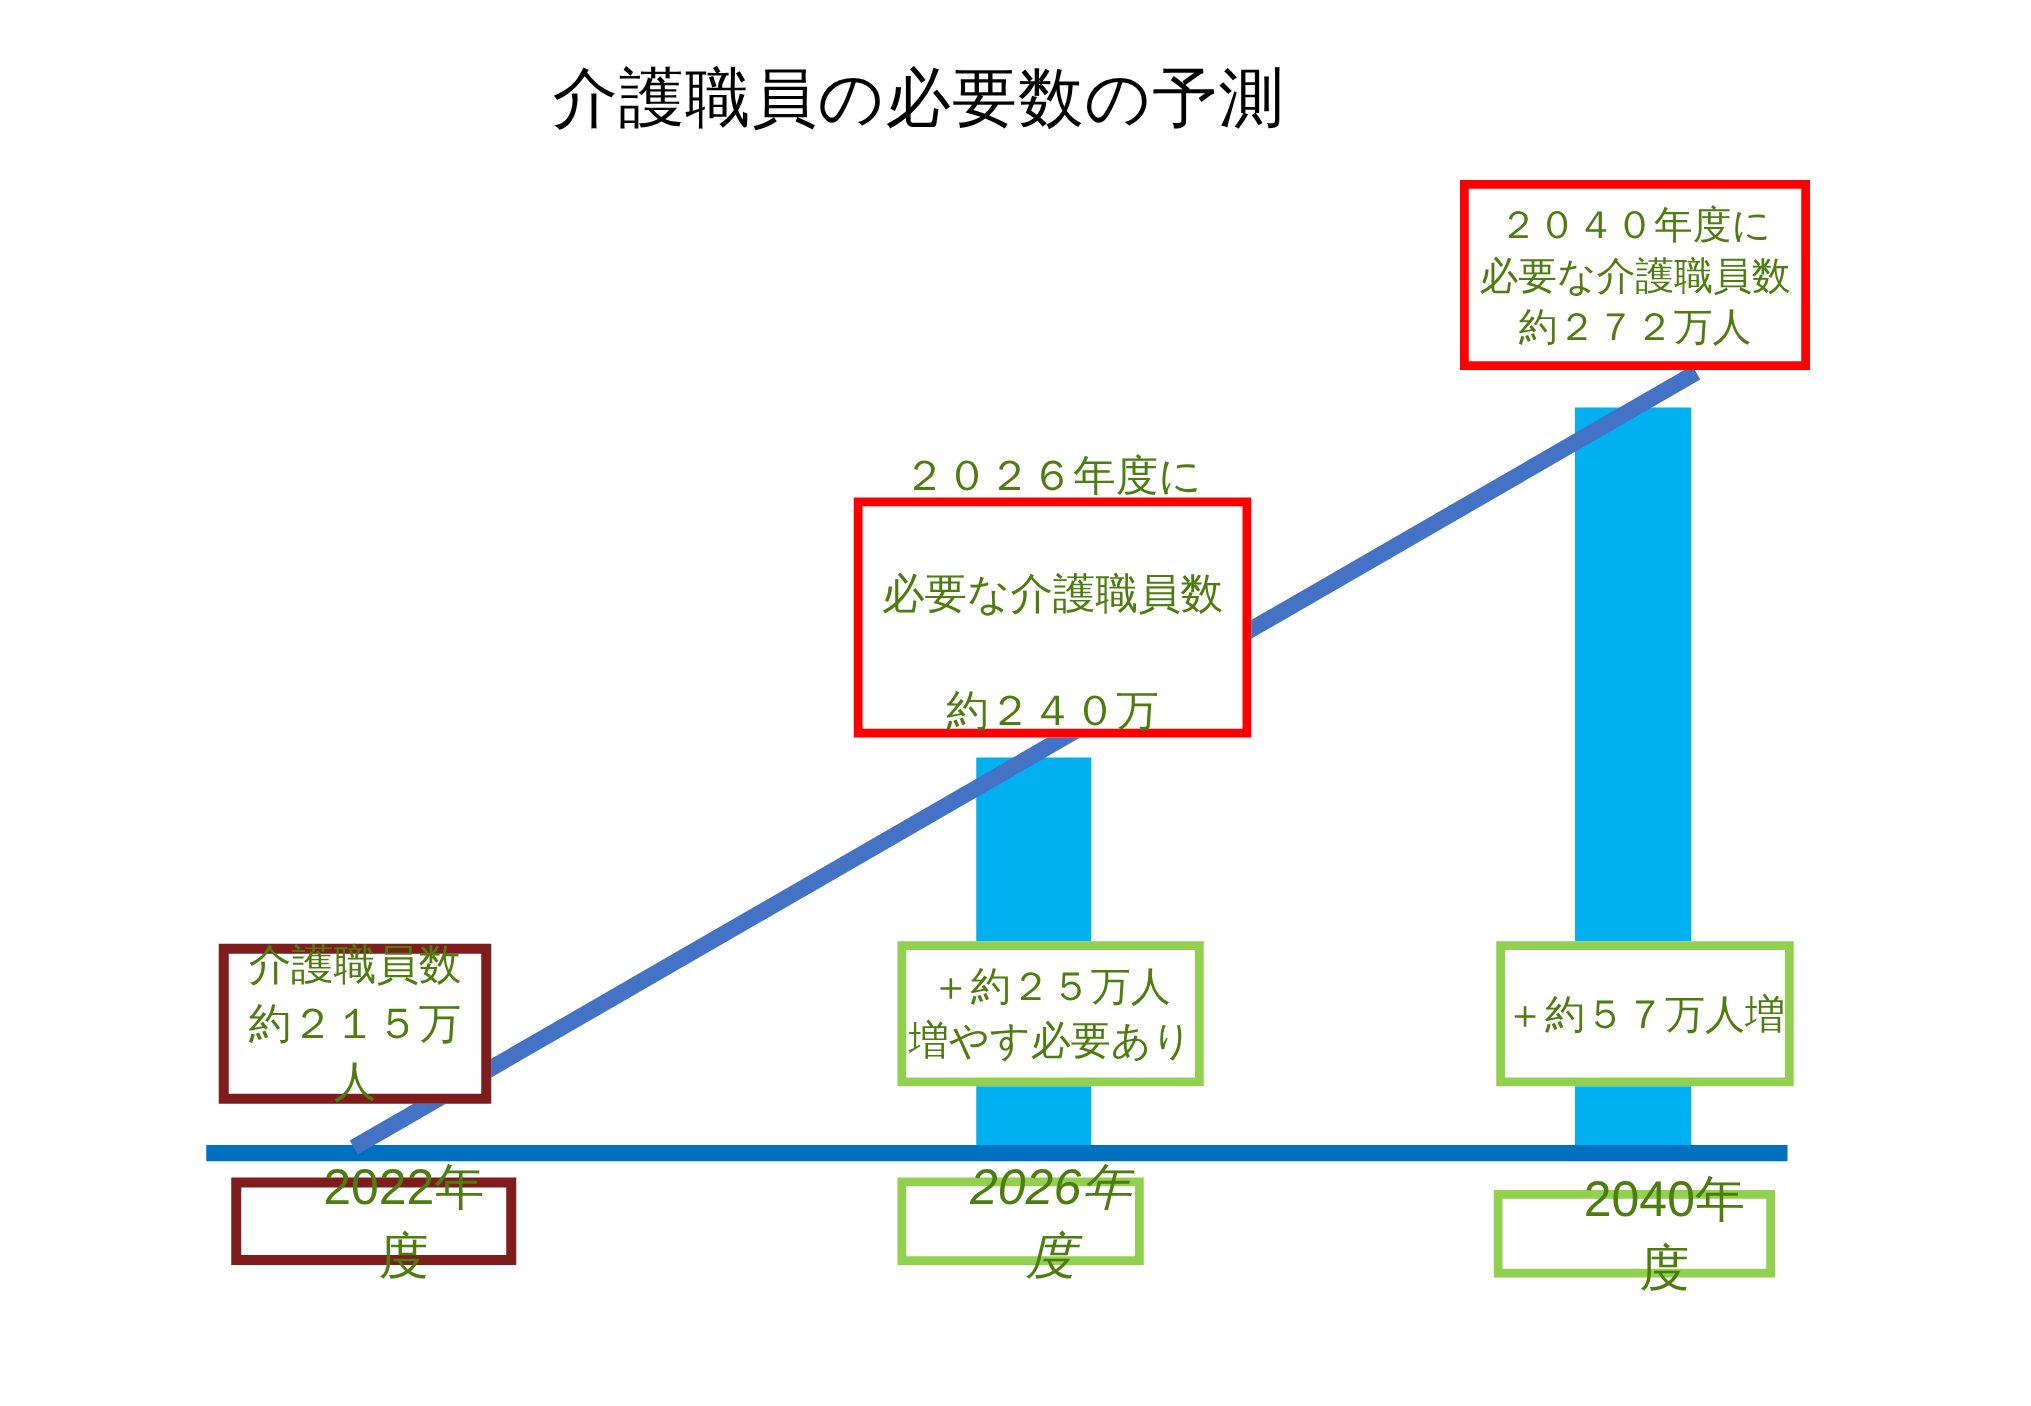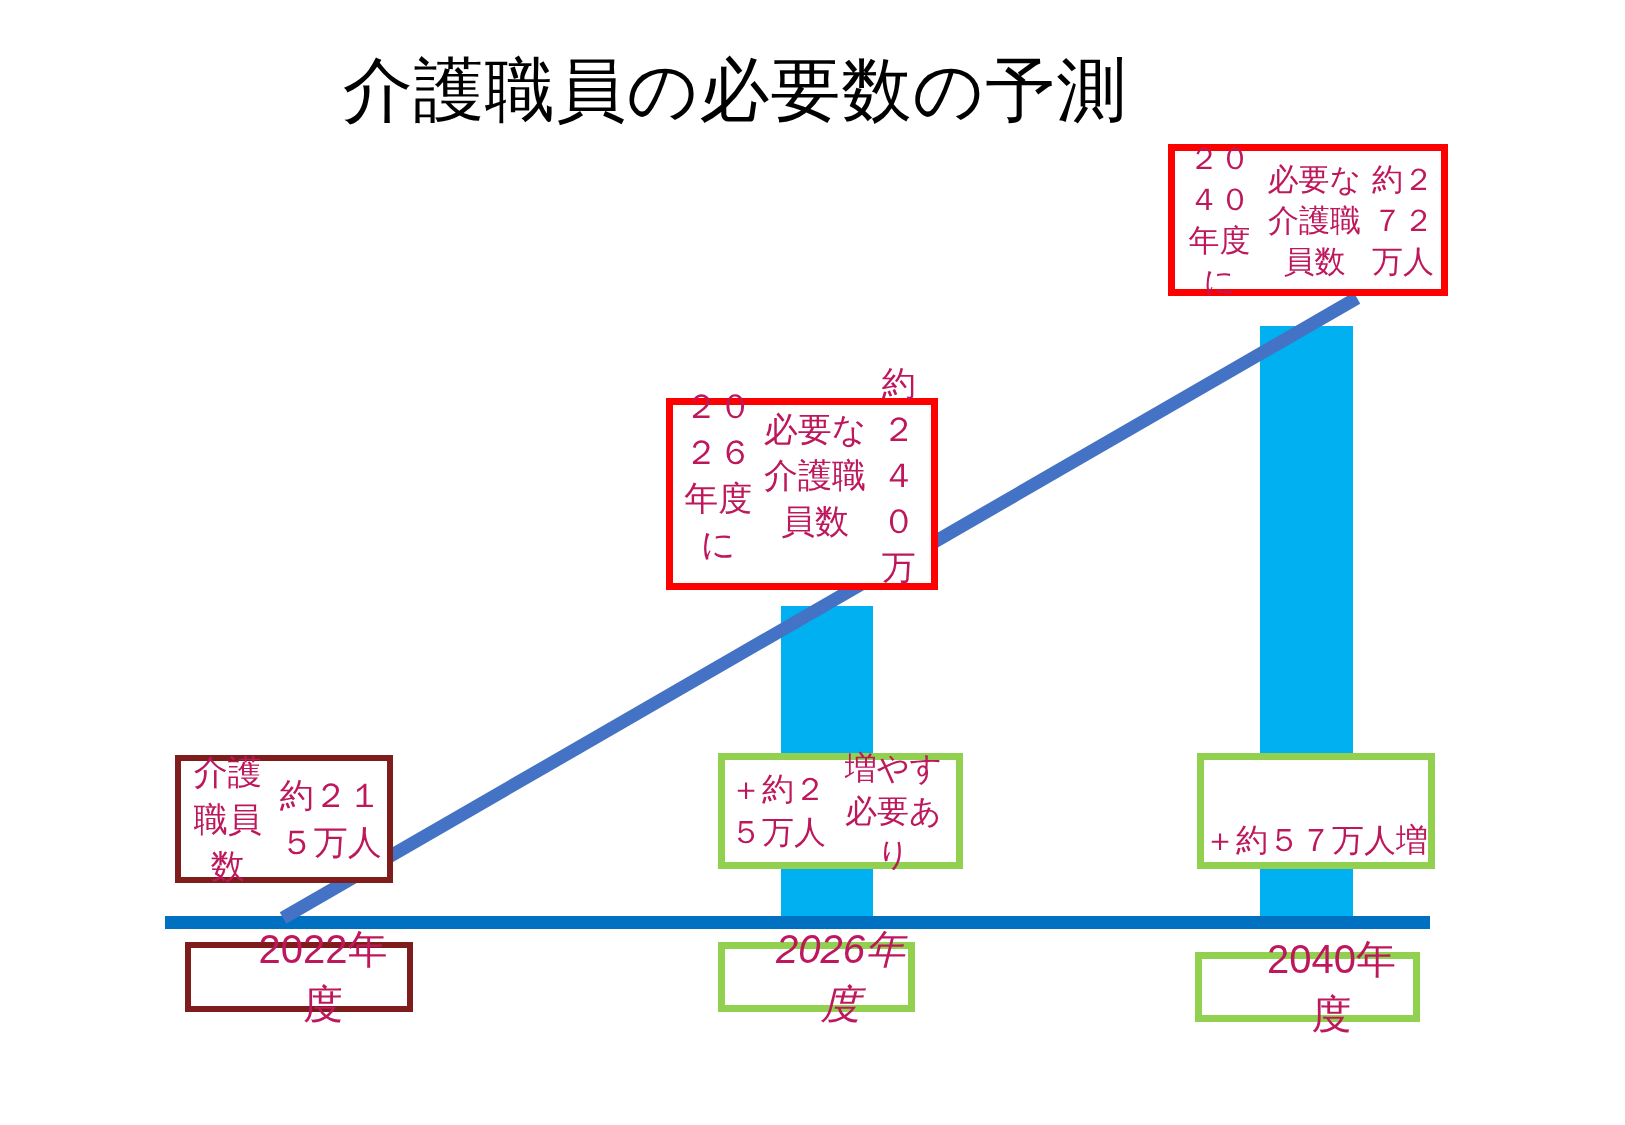--- a/index.html
+++ b/index.html
@@ -12,21 +12,21 @@
     font-family: "Liberation Sans", "DejaVu Sans", sans-serif;
     color: #000000;
   }
   .title {
     position: absolute;
     left: 0;
     top: 44px;
     width: 1470px;
     margin: 0;
     text-align: center;
-    font-size: 70px;
+    font-size: 52px;
     font-weight: 500;
     letter-spacing: 1px;
     color: #000000;
   }
   .axis {
     position: absolute;
     left: 165px;
     top: 916px;
     width: 1265px;
     height: 13px;
@@ -42,32 +42,32 @@
     position: absolute;
     left: 0; top: 0;
     width: 1625px; height: 1125px;
     pointer-events: none;
   }
   .box {
     position: absolute;
     box-sizing: border-box;
     background: #ffffff;
     display: flex;
-    flex-direction: row;
+    flex-direction: column;
     align-items: center;
     justify-content: center;
     text-align: center;
-    color: #be185d;
+    color: #4d7c0f;
   }
-  .navy  { border: 6px solid #7f1d1d; }
+  .navy  { border: 8px solid #7f1d1d; }
   .red   { border: 7px solid #FF0000; }
   .green { border: 7px solid #92D050; }
 
   .current   { left: 175px;  top: 755px; width: 218px; height: 128px; font-size: 34px; line-height: 47px; }
-  .need2026  { left: 666px;  top: 398px; width: 272px; height: 192px; font-size: 34px; line-height: 46px; padding-bottom: 38px; }
+  .need2026  { left: 683px;  top: 398px; width: 318px; height: 192px; font-size: 34px; line-height: 46px; padding-bottom: 38px; gap: 48px; }
   .need2040  { left: 1168px; top: 144px; width: 280px; height: 152px; font-size: 31px; line-height: 41px; }
   .gap2026   { left: 678px;  top: 753px; width: 245px; height: 116px; font-size: 32px; line-height: 43px; margin-left: 40px; }
   .gap2040   { left: 1197px; top: 753px; width: 238px; height: 116px; font-size: 32px; line-height: 43px; align-items: flex-end; }
 
   .axislabel { top: 942px; height: 70px; font-size: 40px; padding-left: 48px; }
   .l2022 { left: 185px;  width: 228px; }
   .l2026 { left: 718px;  width: 197px; font-style: italic; }
   .l2040 { left: 1195px; width: 225px; margin-top: 10px; }
 </style>
 </head>

